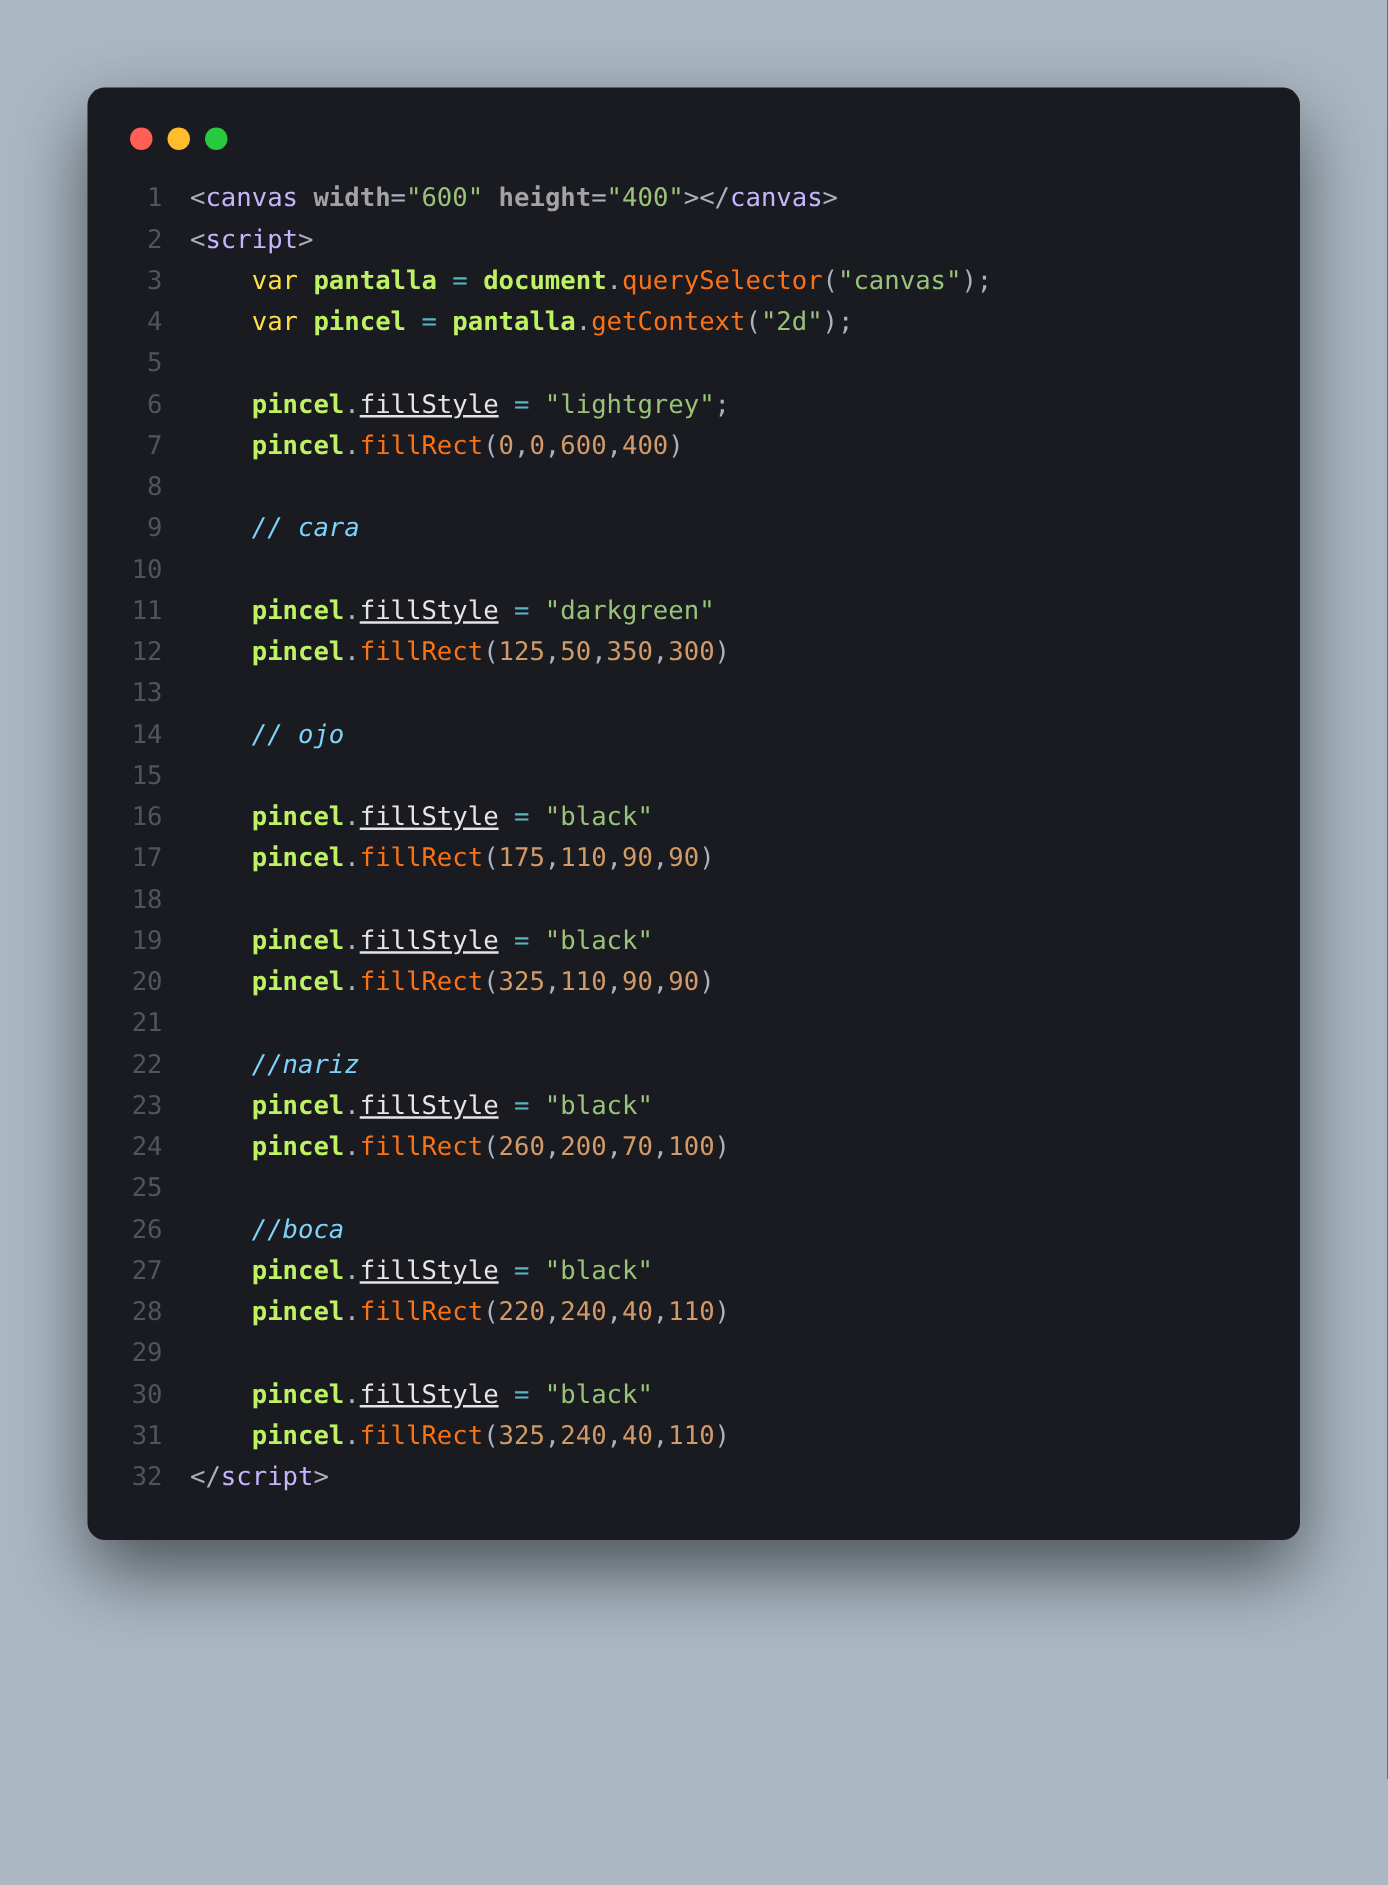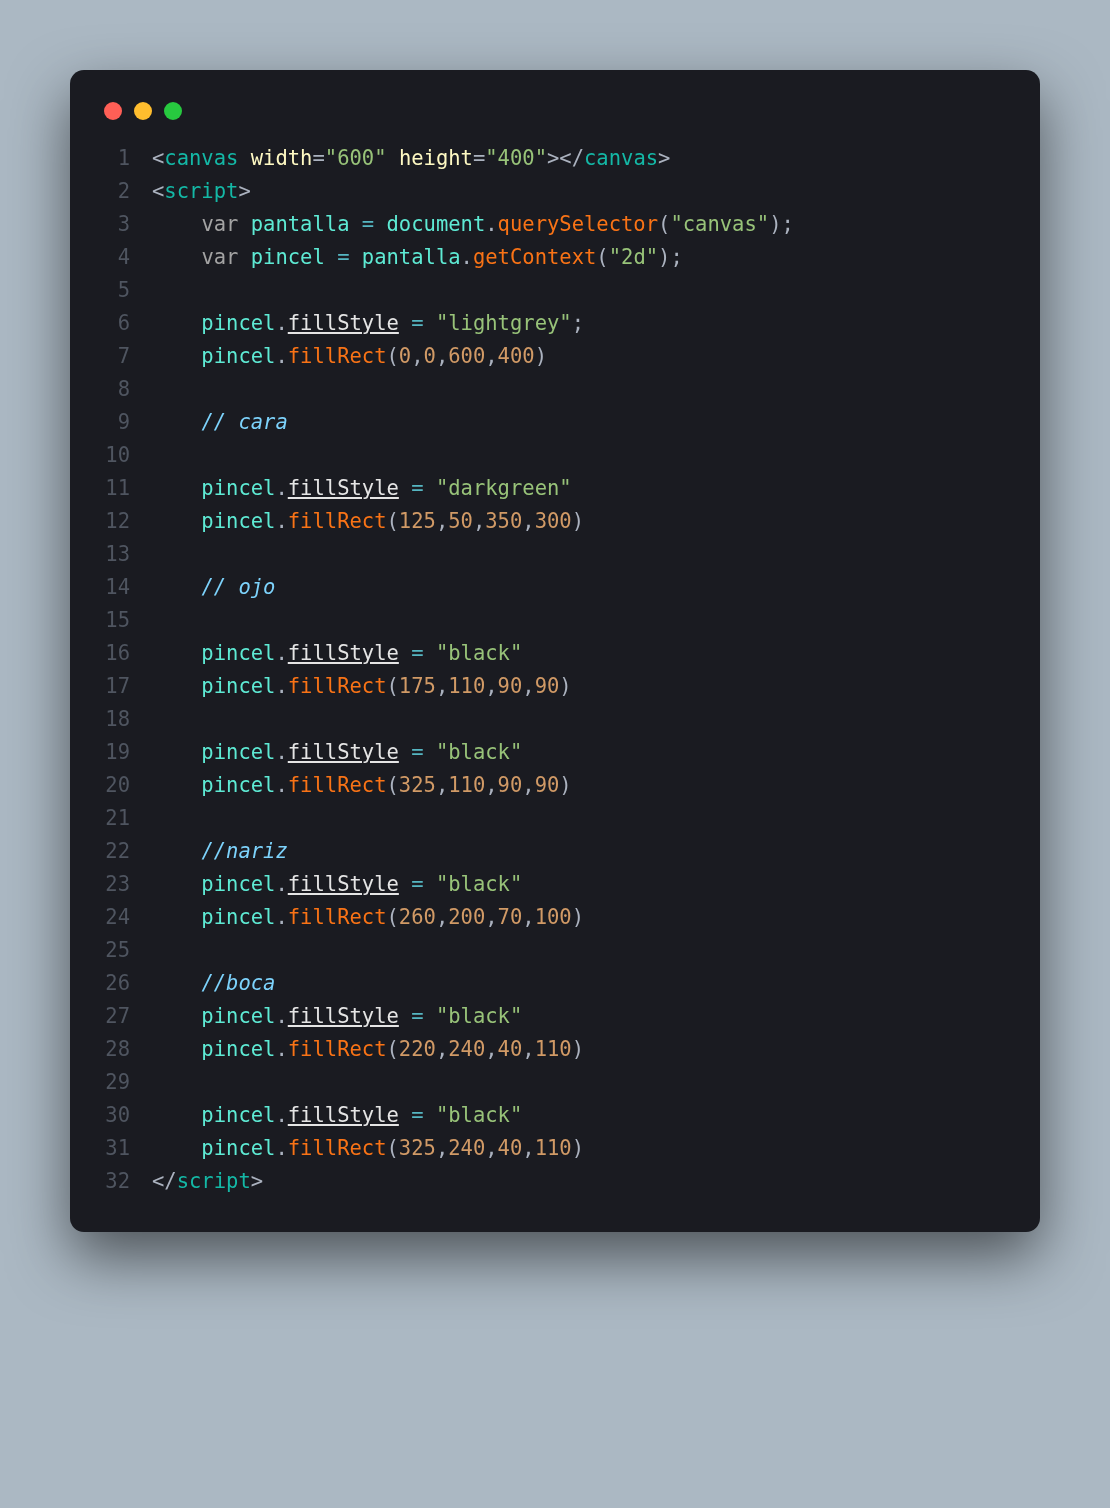--- a/index.html
+++ b/index.html
@@ -48,26 +48,26 @@
     color: #4f5560;
     padding-right: 22px;
     user-select: none;
     flex-shrink: 0;
   }
   .content {
     color: #e6e6e6;
   }
 
   
-  .tag    { color: #14b8a6; }
-  .attr   { color: #fef9c3; }
+  .tag    { color: #c4b5fd; }
+  .attr   { color: #a3a3a3; font-weight: bold; }
   .punc   { color: #abb2bf; }
   .ang    { color: #abb2bf; }
-  .kw     { color: #a3a3a3; }
-  .ident  { color: #5eead4; }
+  .kw     { color: #fde047; }
+  .ident  { color: #bef264; font-weight: bold; }
   .prop   { color: #e5e5e5; text-decoration: underline; }
   .func   { color: #f97316; }
   .str    { color: #98c379; }
   .num    { color: #d19a66; }
   .op     { color: #56b6c2; }
   .comm   { color: #7dd3fc; font-style: italic; }
   .dot-op { color: #abb2bf; }
 </style>
 </head>
 <body>

